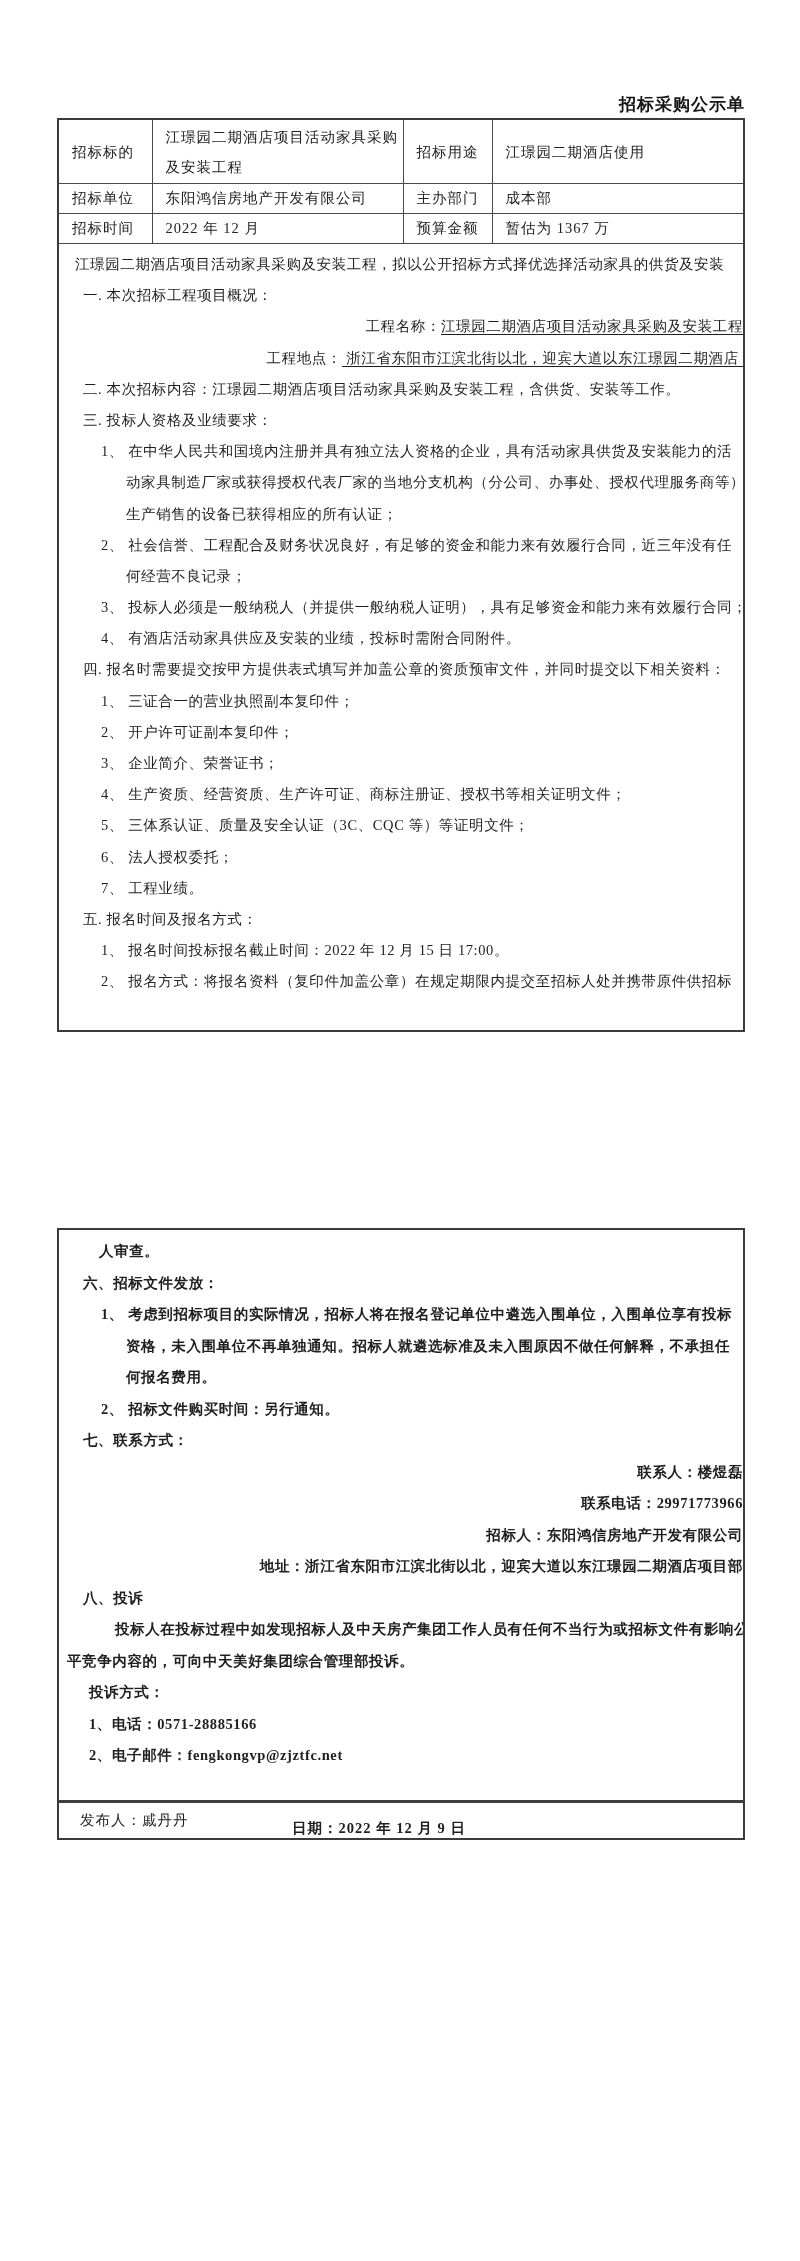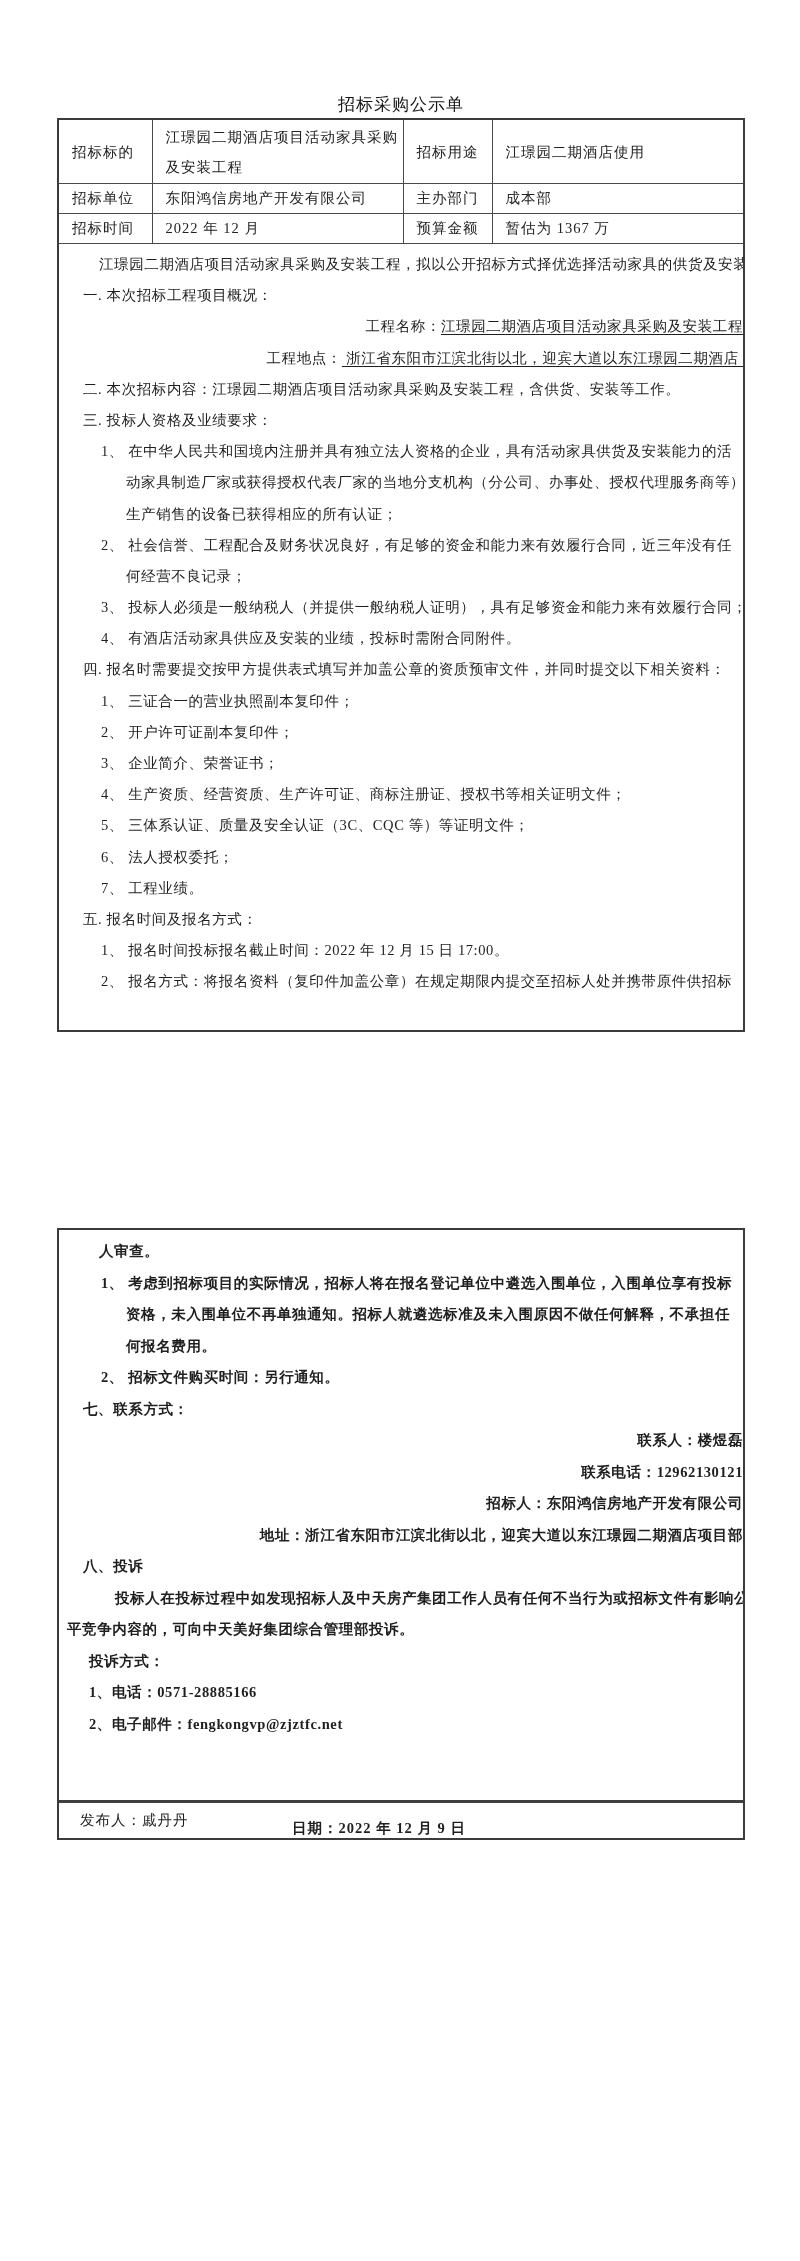--- a/index.html
+++ b/index.html
@@ -6,21 +6,21 @@
   .canvas{
     position:relative;
     width:800px;height:2261px;
     background:#ffffff;
     font-family:"Liberation Serif","DejaVu Serif",serif;
     color:#1f1f1f;
     overflow:hidden;
   }
   .doc-title{
     position:absolute;left:57px;top:93px;width:688px;
-    text-align:center;font-size:17px;font-weight:normal;
+    text-align:right;font-size:17px;font-weight:bold;
     letter-spacing:1px;color:#151515;
   }
   .box{
     position:absolute;left:57px;width:688px;
     border:2px solid #3b3b3b;background:#fff;
     box-sizing:border-box;
   }
   .box1{top:118px;height:914px;}
   .box2{top:1228px;height:612px;display:flex;flex-direction:column;}
   table.info-table{
@@ -39,21 +39,21 @@
   .r2,.r3{height:29px;line-height:29px;white-space:pre;}
   .val{letter-spacing:0.6px;}
   .bodytext{padding-top:5px;}
   .line{
     height:31.2px;line-height:31.2px;font-size:14.5px;
     letter-spacing:0.6px;white-space:pre;overflow:hidden;color:#1f1f1f;
   }
   .b2 .line{height:31.5px;line-height:31.5px;font-weight:bold;}
   .ind-flush{padding-left:8px;}
   .ind-sec{padding-left:24px;}
-  .ind-para{padding-left:40px;}
+  .ind-para{padding-left:16px;}
   .ind-para2{padding-left:56px;}
   .ind-sub{padding-left:46px;text-align:right;}
   .ind-sub2{padding-left:30px;}
   .ind-num{padding-left:42px;}
   .ind-cont{padding-left:67px;}
   .ind-cont2{padding-left:40px;}
   .u{text-decoration:underline;text-underline-offset:3px;}
   .body2-text{flex:1 1 auto;overflow:hidden;padding-top:6px;}
   .footer-row{
     flex:0 0 35px;border-top:3px solid #404040;
@@ -123,27 +123,28 @@
       <div class="line ind-num"><span>7、 工程业绩。</span></div>
       <div class="line ind-sec"><span>五. 报名时间及报名方式：</span></div>
       <div class="line ind-num"><span>1、 报名时间投标报名截止时间：2022 年 12 月 15 日 17:00。</span></div>
       <div class="line ind-num"><span>2、 报名方式：将报名资料（复印件加盖公章）在规定期限内提交至招标人处并携带原件供招标</span></div>
     </div>
   </div>
 
   <div class="box box2">
     <div class="body2-text b2">
       <div class="line ind-cont2"><span>人审查。</span></div>
+      <div class="line ind-sec"><span>六、招标文件发放：</span></div>
       <div class="line ind-num"><span>1、 考虑到招标项目的实际情况，招标人将在报名登记单位中遴选入围单位，入围单位享有投标</span></div>
       <div class="line ind-cont"><span>资格，未入围单位不再单独通知。招标人就遴选标准及未入围原因不做任何解释，不承担任</span></div>
       <div class="line ind-cont"><span>何报名费用。</span></div>
       <div class="line ind-num"><span>2、 招标文件购买时间：另行通知。</span></div>
       <div class="line ind-sec"><span>七、联系方式：</span></div>
       <div class="line ind-sub"><span>联系人：楼煜磊</span></div>
-      <div class="line ind-sub"><span>联系电话：12962130121</span></div>
+      <div class="line ind-sub"><span>联系电话：29971773966</span></div>
       <div class="line ind-sub"><span>招标人：东阳鸿信房地产开发有限公司</span></div>
       <div class="line ind-sub"><span>地址：浙江省东阳市江滨北街以北，迎宾大道以东江璟园二期酒店项目部</span></div>
       <div class="line ind-sec"><span>八、投诉</span></div>
       <div class="line ind-para2"><span>投标人在投标过程中如发现招标人及中天房产集团工作人员有任何不当行为或招标文件有影响公</span></div>
       <div class="line ind-flush"><span>平竞争内容的，可向中天美好集团综合管理部投诉。</span></div>
       <div class="line ind-sub2"><span>投诉方式：</span></div>
       <div class="line ind-sub2"><span>1、电话：0571-28885166</span></div>
       <div class="line ind-sub2"><span>2、电子邮件：fengkongvp@zjztfc.net</span></div>
     </div>
     <div class="footer-row">

